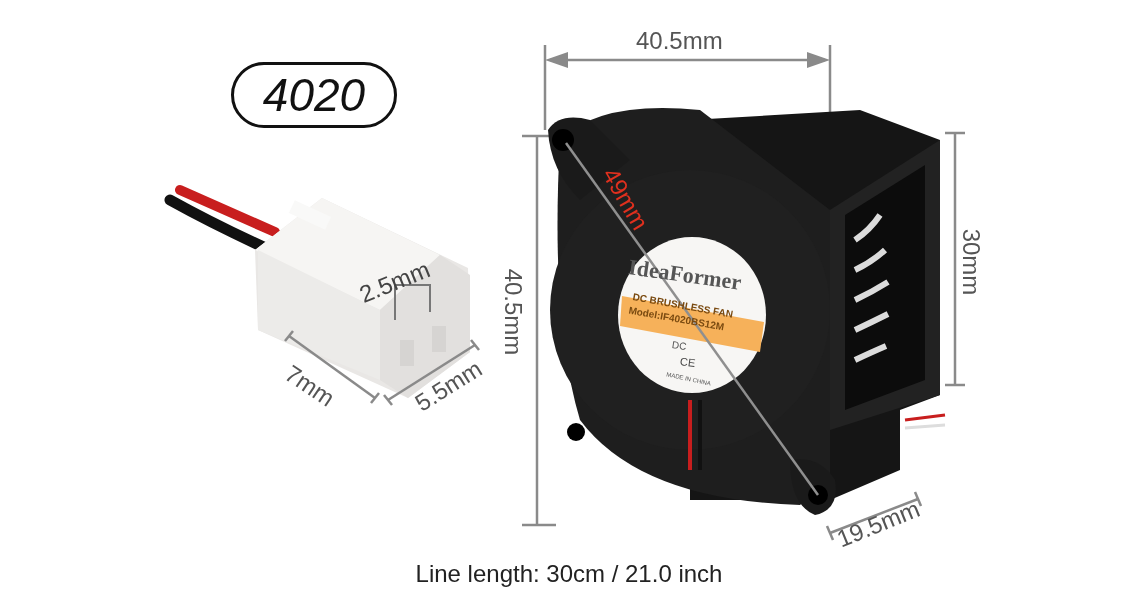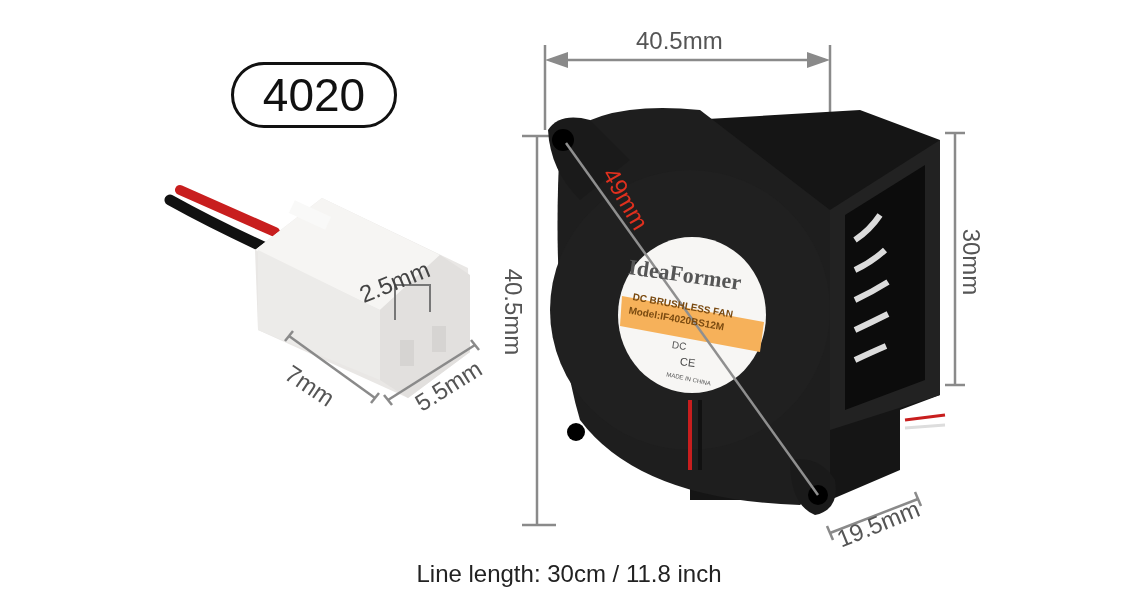--- a/index.html
+++ b/index.html
@@ -2,21 +2,21 @@
 <html><head>
 <meta charset="utf-8">
 <style>
   html, body { margin:0; padding:0; background:#ffffff; }
   body { width:1138px; height:606px; position:relative; overflow:hidden; font-family:"Liberation Sans", sans-serif; }
   .abs { position:absolute; }
   .model-badge {
     left:231px; top:62px; width:166px; height:66px;
     border:3px solid #111; border-radius:34px; box-sizing:border-box;
     display:flex; align-items:center; justify-content:center;
-    font-size:46px; color:#111; letter-spacing:0px;
+    font-size:46px; color:#111; letter-spacing:0px;font-style:italic;
   }
   .dim { color:#555; font-size:24px; white-space:nowrap; }
   .caption { left:0; width:1138px; top:560px; text-align:center; font-size:24px; color:#222; padding-left:-20px; }
   svg { position:absolute; left:0; top:0; }
 </style>
 </head>
 <body>
 
 <svg width="1138" height="606" viewBox="0 0 1138 606">
 
@@ -120,13 +120,13 @@
 <div class="abs dim" style="left:835px;top:510px;transform:rotate(-22deg);">19.5mm</div>
 <div class="abs dim" style="left:592px;top:185px;transform:rotate(60deg);color:#e0301e;">49mm</div>
 
 <div class="abs" style="left:628px;top:262px;transform:rotate(8deg);font-family:'Liberation Serif',serif;font-weight:bold;font-size:22px;color:#555;">IdeaFormer</div>
 <div class="abs" style="left:632px;top:300px;transform:rotate(10deg);font-size:10px;font-weight:bold;color:#7a4a10;">DC BRUSHLESS FAN</div>
 <div class="abs" style="left:628px;top:313px;transform:rotate(10deg);font-size:10px;font-weight:bold;color:#7a4a10;">Model:IF4020BS12M</div>
 <div class="abs" style="left:672px;top:340px;transform:rotate(8deg);font-size:10px;color:#555;">DC</div>
 <div class="abs" style="left:680px;top:356px;transform:rotate(8deg);font-size:11px;color:#444;">CE</div>
 <div class="abs" style="left:666px;top:376px;transform:rotate(12deg);font-size:6px;color:#555;">MADE IN CHINA</div>
 
-<div class="abs caption">Line length: 30cm / 11.8 inch</div>
+<div class="abs caption">Line length: 30cm / 21.0 inch</div>
 
 </body></html>

